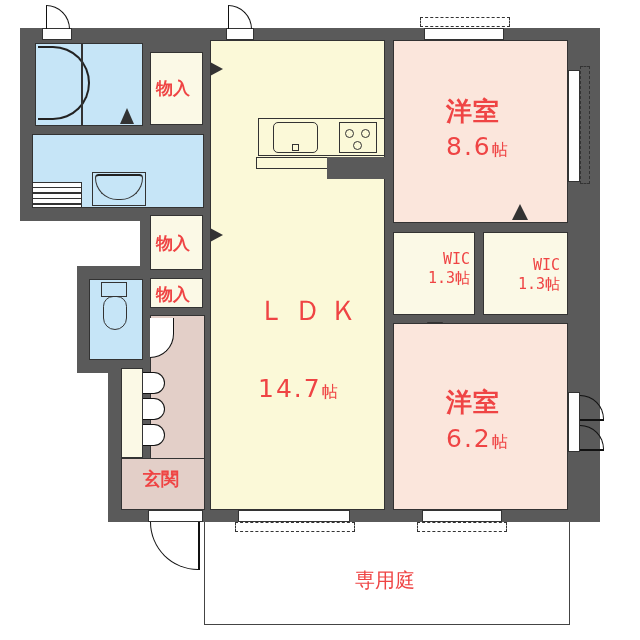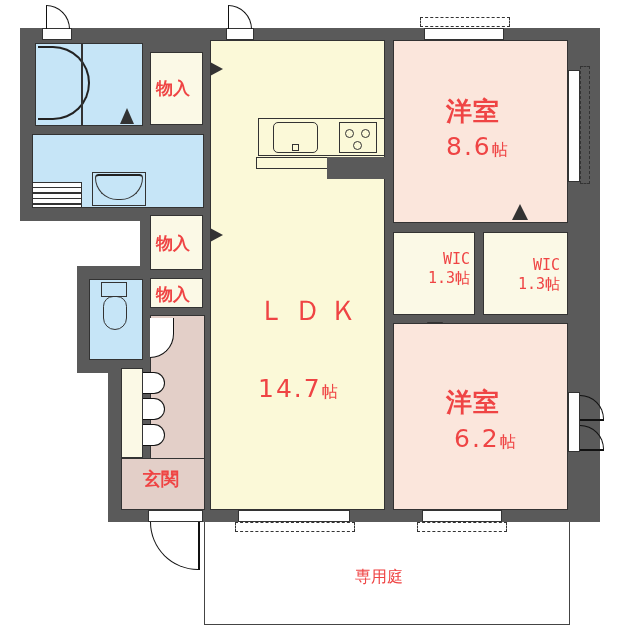--- a/index.html
+++ b/index.html
@@ -19,21 +19,21 @@
   .small { font-size:17px; font-weight:bold; }
   .wic { font-size:15px; line-height:19px; font-family:"DejaVu Sans Mono","Liberation Mono",monospace; }
   .door-arc { position:absolute; border:1.6px solid #111; box-sizing:border-box; }
   .win { position:absolute; background:#fff; border:1px solid #333; box-sizing:border-box; }
   .dash { position:absolute; border:1.3px dashed #333; box-sizing:border-box; }
 </style>
 </head>
 <body>
 
 <div class="abs" style="left:204px;top:520px;width:366px;height:105px;border:1.5px solid #444;"></div>
-<div class="label small" style="left:355px;top:567px;font-weight:normal;font-size:16px;">専用庭</div>
+<div class="label small" style="left:355px;top:567px;font-weight:normal;font-size:20px;">専用庭</div>
 
 <div class="abs wall" style="left:205px;top:28px;width:395px;height:494px;"></div>
 <div class="abs wall" style="left:20px;top:28px;width:195px;height:193px;"></div>
 <div class="abs wall" style="left:77px;top:266px;width:135px;height:107px;"></div>
 <div class="abs wall" style="left:108px;top:360px;width:105px;height:162px;"></div>
 <div class="abs wall" style="left:140px;top:215px;width:72px;height:60px;"></div>
 
 <div class="room ldk" style="left:210px;top:40px;width:175px;height:470px;"></div>
 
 <div class="abs" style="left:258px;top:118px;width:127px;height:38px;background:#fbf9d8;border:1.5px solid #333;"></div>
@@ -73,21 +73,21 @@
 <div class="abs" style="left:427px;top:322px;width:0;height:0;border-left:8px solid transparent;border-right:8px solid transparent;border-top:18px solid #333;"></div>
 
 <div class="room storage" style="left:483px;top:232px;width:85px;height:83px;"></div>
 <div class="label wic" style="left:490px;top:256px;width:70px;">
   <div>WIC</div>
   <div><span>1.3</span><span>帖</span></div>
 </div>
 
 <div class="room yoshitsu" style="left:393px;top:323px;width:175px;height:187px;"></div>
 <div class="label jp-big" style="left:446px;top:385px;">洋室</div>
-<div class="label" style="left:446px;top:424px;margin-left:8px;">
+<div class="label" style="left:446px;top:424px;">
   <span class="num-big">6.2</span><span class="jo">帖</span>
 </div>
 
 <div class="win" style="left:568px;top:392px;width:12px;height:60px;"></div>
 <div class="door-arc" style="left:580px;top:395px;width:24px;height:26px;border-radius:0 26px 0 0;border-left:none;border-bottom:2px solid #111;"></div>
 <div class="door-arc" style="left:580px;top:425px;width:24px;height:26px;border-radius:0 26px 0 0;border-left:none;border-bottom:2px solid #111;"></div>
 
 <div class="win" style="left:238px;top:510px;width:112px;height:12px;"></div>
 <div class="dash" style="left:235px;top:522px;width:120px;height:10px;"></div>
 <div class="win" style="left:422px;top:510px;width:80px;height:12px;"></div>

